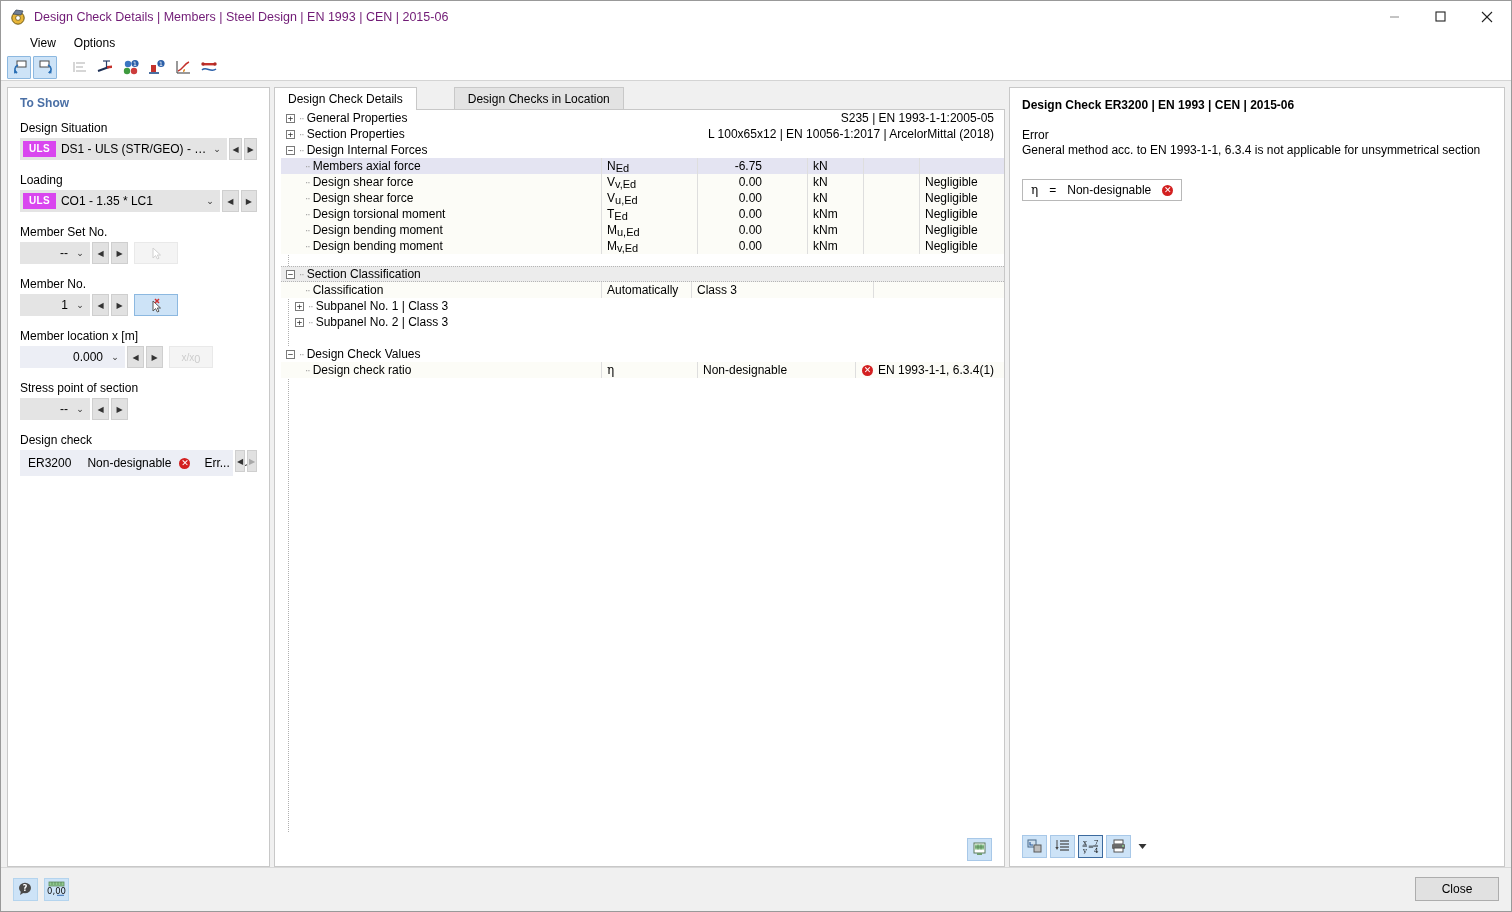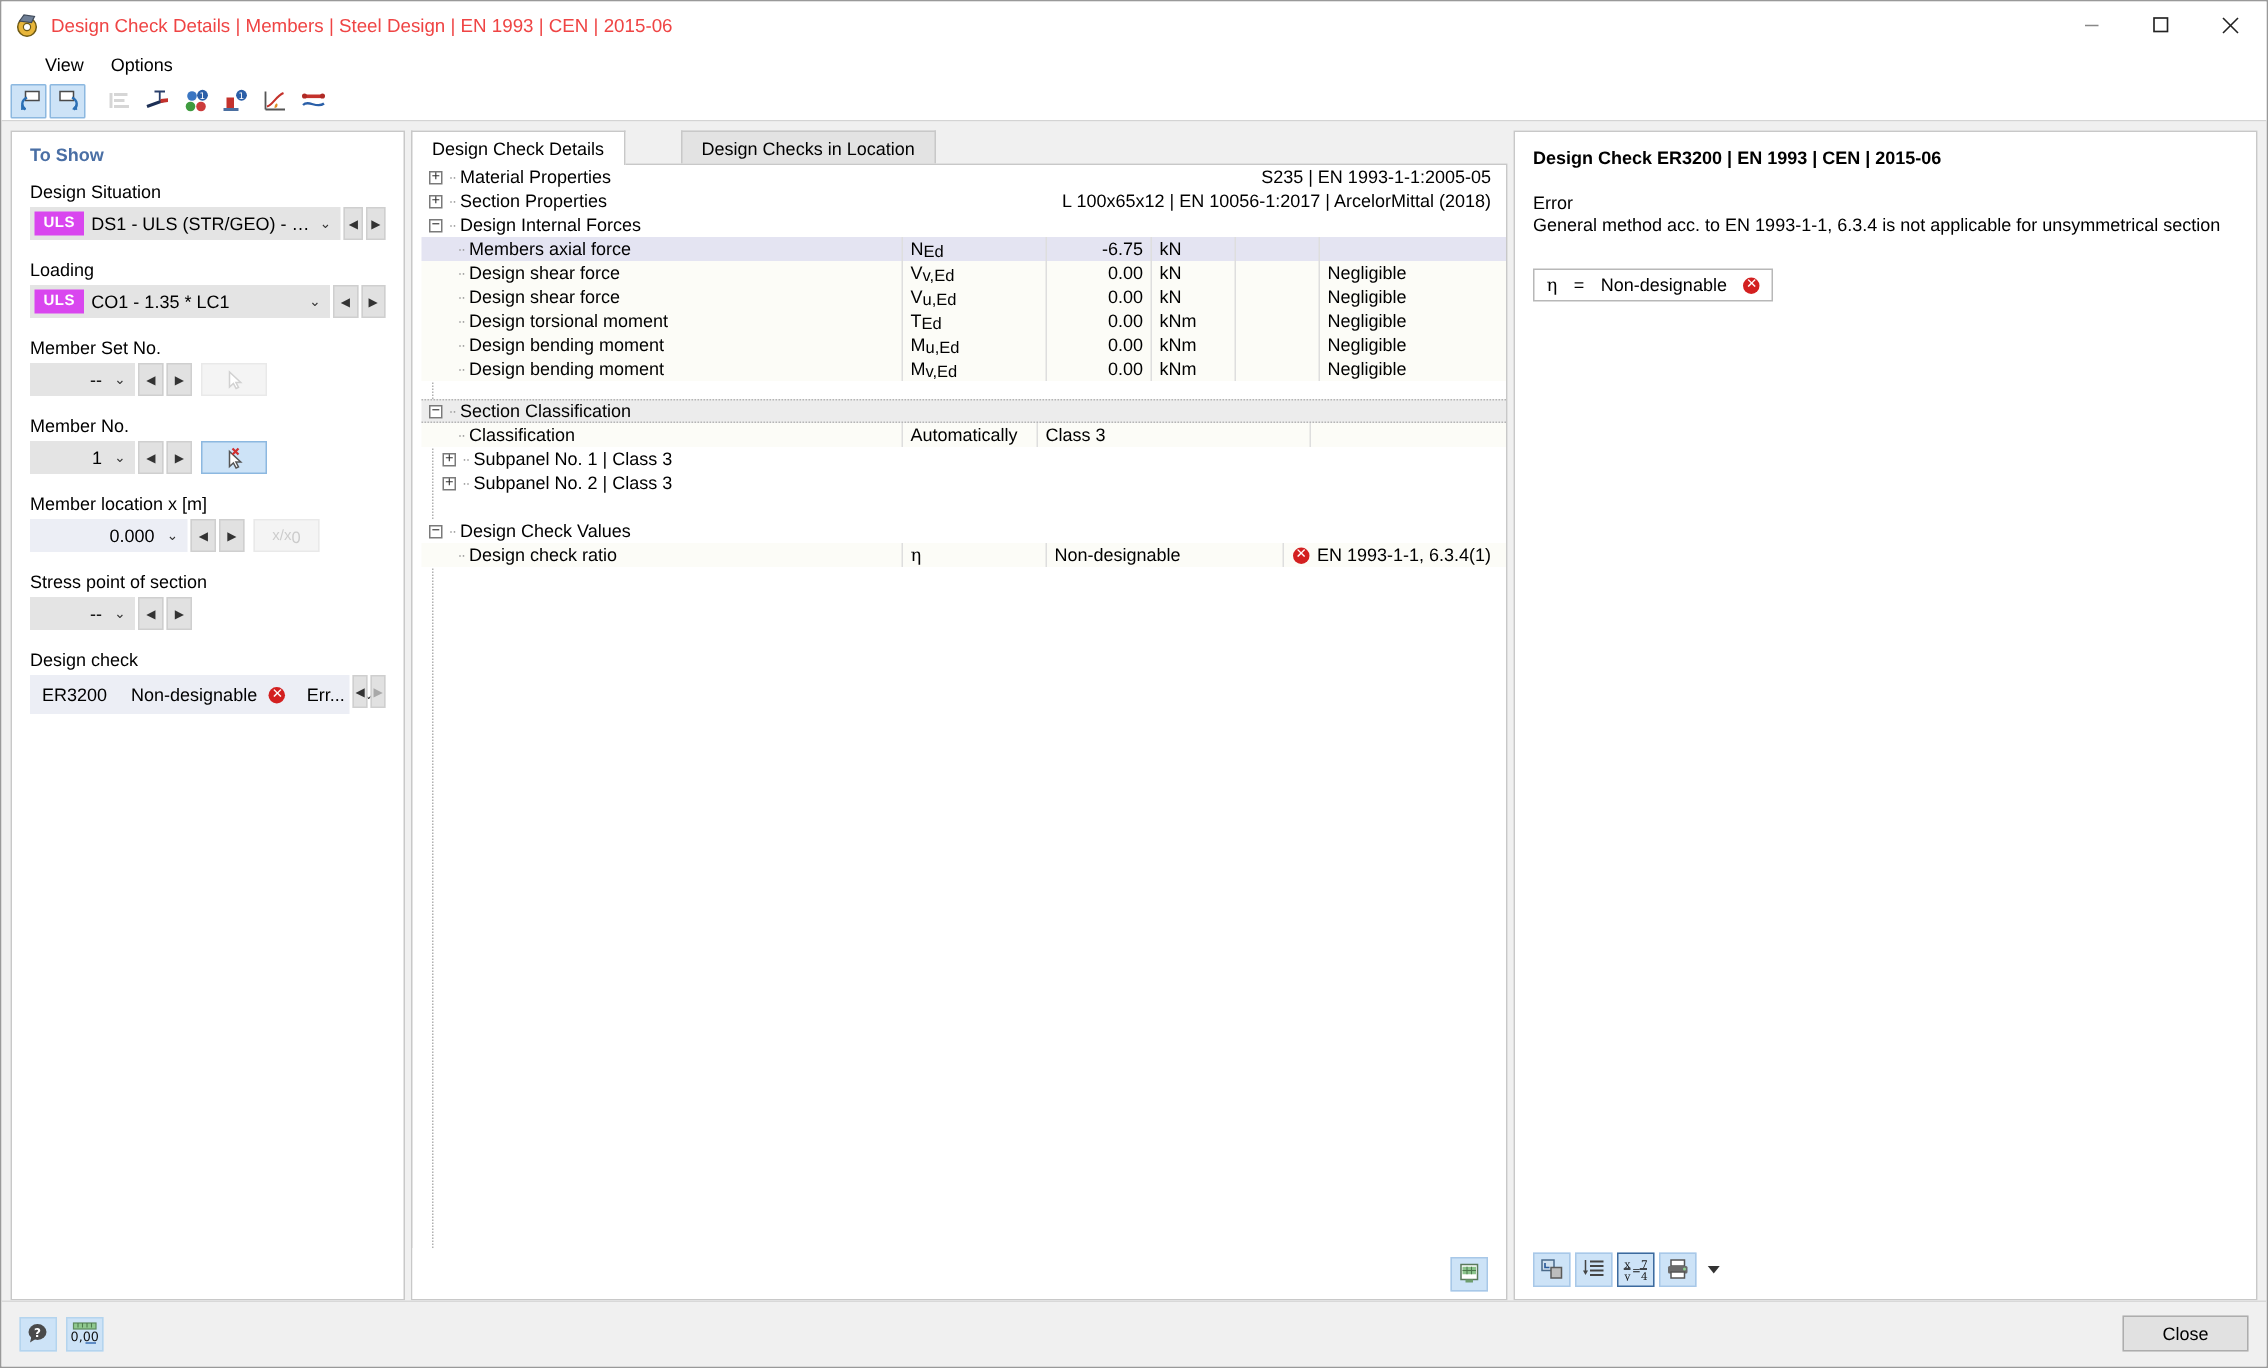--- a/index.html
+++ b/index.html
@@ -29,21 +29,21 @@
     position: relative;
   }
   .title-icon {
     width: 18px; height: 18px;
     margin-right: 7px;
     position: relative;
     flex: none;
   }
   .title-text {
     font-size: 12.5px;
-    color: #ef4444;
+    color: #701a75;
     white-space: nowrap;
   }
   .winbtns { position: absolute; right: 0; top: 0; height: 31px; display: flex; }
   .winbtn {
     width: 46px; height: 31px;
     display: flex; align-items: center; justify-content: center;
     font-size: 13px; color: #333;
   }
   .winbtn.close-btn { width: 48px; }
 
@@ -226,21 +226,21 @@
   .tcell {
     padding: 0 5px;
     overflow: hidden;
     white-space: nowrap;
     display: flex; align-items: center;
     height: 16px;
   }
   .c-name { width: 320px; flex: none; }
   .c-sym  { width: 96px; flex: none; border-left: 1px solid #dedede; }
   .c-val  { width: 70px; flex: none; justify-content: flex-end; border-left: 1px solid #dedede; }
-  .c-unit { width: 56px; flex: none; border-left: 1px solid #dedede; }
+  .c-unit { width: 56px; flex: none; border-left: 1px solid #dedede; margin-left: 40px; }
   .c-gap  { width: 56px; flex: none; border-left: 1px solid #dedede; }
   .c-note { flex: 1; border-left: 1px solid #dedede; }
 
   .c-name2 { width: 320px; flex: none; }
   .c-auto  { width: 90px; flex: none; border-left: 1px solid #dedede; }
   .c-class { width: 182px; flex: none; border-left: 1px solid #dedede; }
   .c-rest  { flex: 1; border-left: 1px solid #dedede; }
 
   .c-dcr-sym { width: 96px; flex: none; border-left: 1px solid #dedede; }
   .c-dcr-val { width: 158px; flex: none; border-left: 1px solid #dedede; }
@@ -572,21 +572,21 @@
       </div>
 
       <div class="center-body">
         <div class="tree-scroll">
           <div class="vline"></div>
 
           <div class="trow grp-plain">
             <div class="tcell" style="flex:1">
               <span class="exp">+</span>
               <span class="dots">··</span>
-              <span>Material Properties</span>
+              <span>General Properties</span>
               <span class="right-txt">S235 | EN 1993-1-1:2005-05</span>
             </div>
           </div>
 
           <div class="trow grp-plain">
             <div class="tcell" style="flex:1">
               <span class="exp">+</span>
               <span class="dots">··</span>
               <span>Section Properties</span>
               <span class="right-txt">L 100x65x12 | EN 10056-1:2017 | ArcelorMittal (2018)</span>

